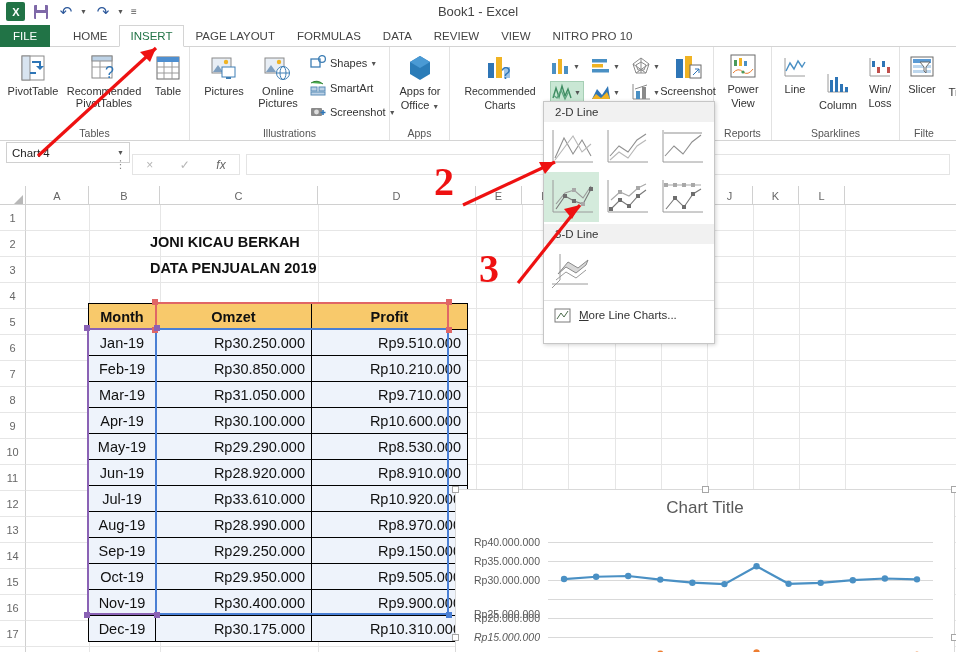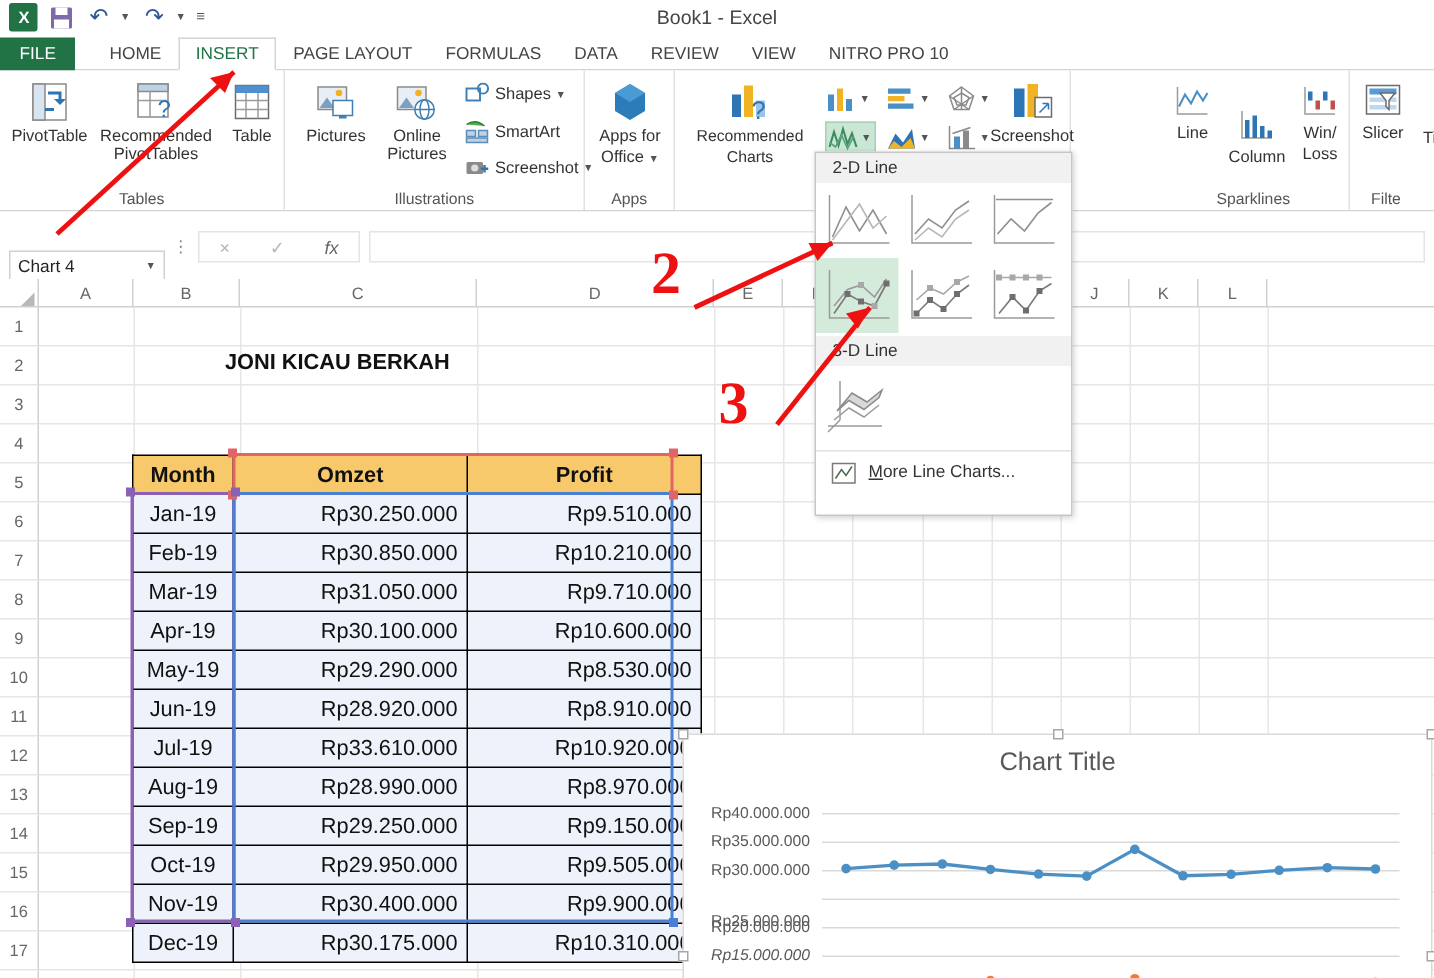--- a/index.html
+++ b/index.html
@@ -86,21 +86,21 @@
     position: absolute; width: 34px; height: 22px;
     display: flex; align-items: center; gap: 1px;
   }
   .chart-ico-btn.sel { background: #c9e7d4; border: 1px solid #a6cfb5; }
 
   
   .fbar {
     position: absolute; left: 0; top: 141px; width: 956px; height: 45px; background: #fff;
   }
   .namebox {
-    position: absolute; left: 6px; top: 26px; width: 104px; height: 21px;
+    position: absolute; left: 6px; top: 1px; width: 124px; height: 21px;
     border: 1px solid #d0d0d0; background: #fff; display: flex;
     align-items: center; padding: 0 5px; font-size: 11.5px; color: #222;
   }
   .namebox .nb-caret { margin-left: auto; font-size: 7px; color: #555; }
   .fbar-dots { position: absolute; left: 115px; top: 17px; font-size: 11px; color: #888; }
   .fbtns {
     position: absolute; left: 132px; top: 13px; width: 108px; height: 21px;
     border: 1px solid #e4e4e4; display: flex; align-items: center;
     justify-content: space-around; color: #b6b6b6; font-size: 12px;
   }
@@ -413,20 +413,35 @@
           <rect x="4" y="6" width="7" height="19" fill="#2e75b6"></rect>
           <rect x="13" y="3" width="7" height="22" fill="#f0b323"></rect>
           <rect x="18" y="12" width="11" height="13" fill="#fff" stroke="#6b6b6b"></rect>
           <path d="M21 22 l6 -6 M27 16 h-4 M27 16 v4" stroke="#2e75b6" fill="none"></path>
         </svg>
         <span class="rbtn-label">Screenshot</span>
       </div>
 
     </div>
 
+    <div class="rgroup" style="left:714px; width:58px;">
+      <div class="rbtn" style="left:4px; top:6px; width:50px;">
+        <svg class="ico" width="30" height="28" viewBox="0 0 30 28">
+          <rect x="3" y="2" width="24" height="22" fill="#fff" stroke="#6b6b6b"></rect>
+          <rect x="6" y="7" width="3" height="6" fill="#4a9a5a"></rect>
+          <rect x="11" y="5" width="3" height="8" fill="#f0b323"></rect>
+          <rect x="16" y="8" width="3" height="5" fill="#4a90c4"></rect>
+          <path d="M5 20 q5 -6 10 -1 q5 4 10 -3" stroke="#ed7d31" fill="none"></path>
+          <circle cx="15" cy="19" r="1.6" fill="#4a9a5a"></circle>
+        </svg>
+        <span class="rbtn-label">Power</span>
+        <span class="rbtn-label">View</span>
+      </div>
+      <div class="rgroup-label">Reports</div>
+    </div>
 
     <div class="rgroup" style="left:772px; width:128px;">
       <div class="rbtn" style="left:4px; top:8px; width:38px;">
         <svg class="ico" width="28" height="26" viewBox="0 0 28 26">
           <path d="M4 3 v18 h20" stroke="#9a9a9a" fill="none"></path>
           <path d="M5 16 L9 8 L13 14 L17 6 L21 12 L24 7" stroke="#4a90c4" fill="none" stroke-width="1.4"></path>
         </svg>
         <span class="rbtn-label">Line</span>
       </div>
       <div class="rbtn" style="left:42px; top:24px; width:48px;">
@@ -549,20 +564,21 @@
         <div class="gl-h" style="top: 285px;"></div>
         <div class="gl-h" style="top: 311px;"></div>
         <div class="gl-h" style="top: 337px;"></div>
         <div class="gl-h" style="top: 363px;"></div>
         <div class="gl-h" style="top: 389px;"></div>
         <div class="gl-h" style="top: 415px;"></div>
         <div class="gl-h" style="top: 441px;"></div>
       </div>
 
     <div class="sheet-title" style="left:150px; top:48px; width:230px;">JONI KICAU BERKAH</div>
+    <div class="sheet-title" style="left:150px; top:74px; width:230px;">DATA PENJUALAN 2019</div>
 
     <table class="dtable">
       <thead>
         <tr>
           <th class="hm">Month</th>
           <th class="hv">Omzet</th>
           <th class="hv">Profit</th>
         </tr>
       </thead>
       <tbody id="dtable-body">

